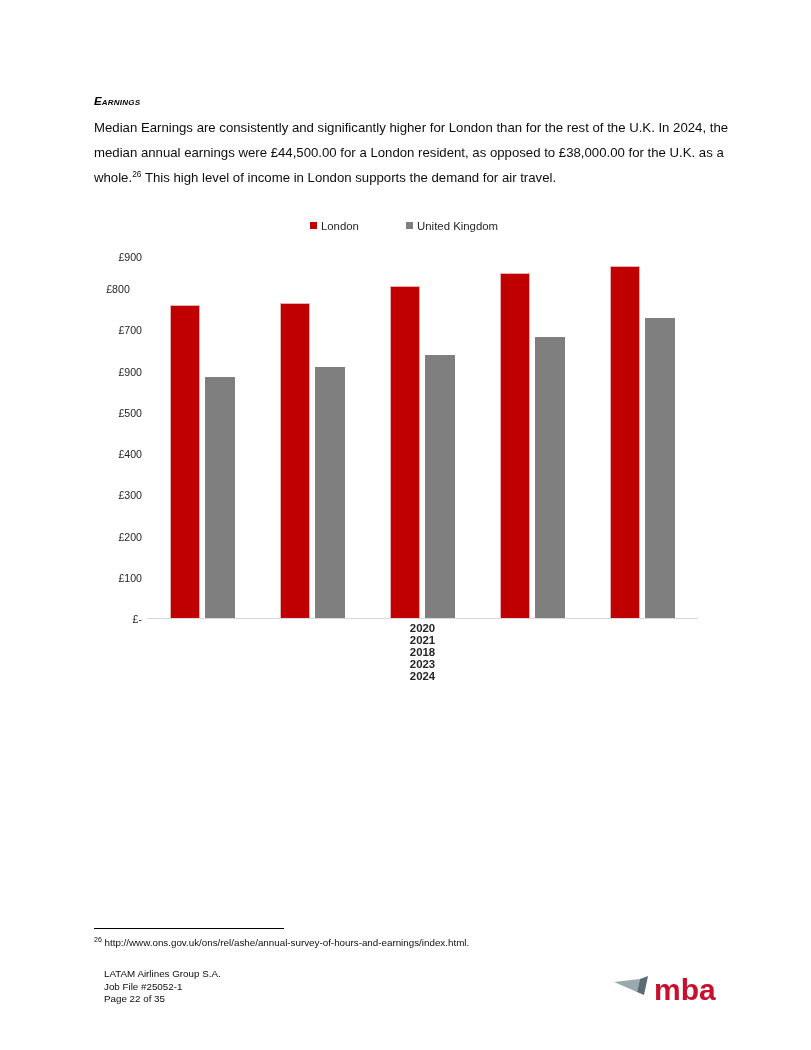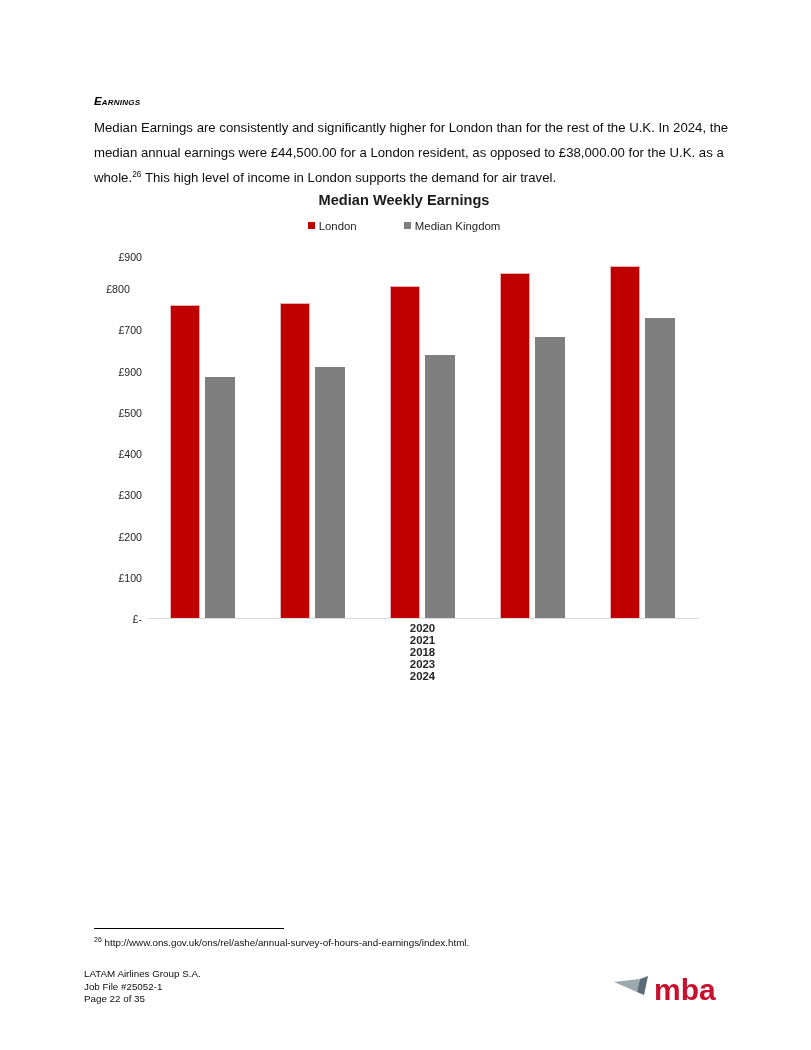--- a/index.html
+++ b/index.html
@@ -170,21 +170,21 @@
     width:640px;
     font-size:9.8px;
     color:#0d0d0d;
     line-height:13px;
   }
   .footnote sup{font-size:7px;vertical-align:super;line-height:0;}
 
   
   .footer-left{
     position:absolute;
-    left:84px;top:968px;
+    left:104px;top:968px;
     font-size:9.8px;
     line-height:12.6px;
     color:#0d0d0d;
   }
   .footer-logo{
     position:absolute;
     left:610px;top:968px;
     width:115px;height:44px;
   }
   .footer-logo svg{display:block;}
@@ -193,28 +193,27 @@
 <body>
 
 <div class="page">
 
   <div class="section-heading">Earnings</div>
 
   <div class="para"><span>Median Earnings are consistently and significantly higher for London than for the rest of the U.K.  In 2024, the median annual earnings were £44,500.00 for a London resident, as opposed to £38,000.00 for the U.K. as a whole.</span><sup>26</sup><span>  This high level of income in London supports the demand for air travel.</span></div>
 
   <div class="chart-block">
 
-    <div class="chart-title">Median Weekly Earnings</div>
 
     <div class="legend">
       <span class="lg-item">
         <span class="swatch" style="background: rgb(192, 0, 0);"></span><span>London</span>
       </span>
       <span class="lg-item">
-        <span class="swatch" style="background: rgb(127, 127, 127);"></span><span>Median Kingdom</span>
+        <span class="swatch" style="background: rgb(127, 127, 127);"></span><span>United Kingdom</span>
       </span>
     </div>
 
     <div class="plot-wrap">
       <div class="ylabels">
           <div class="ylab" style="top: 9px;">£900</div>
           <div class="ylab" style="top: 41.2222px; text-align: center;">£800</div>
           <div class="ylab" style="top: 82.4444px;">£700</div>
           <div class="ylab" style="top: 123.667px;">£900</div>
           <div class="ylab" style="top: 164.889px;">£500</div>

